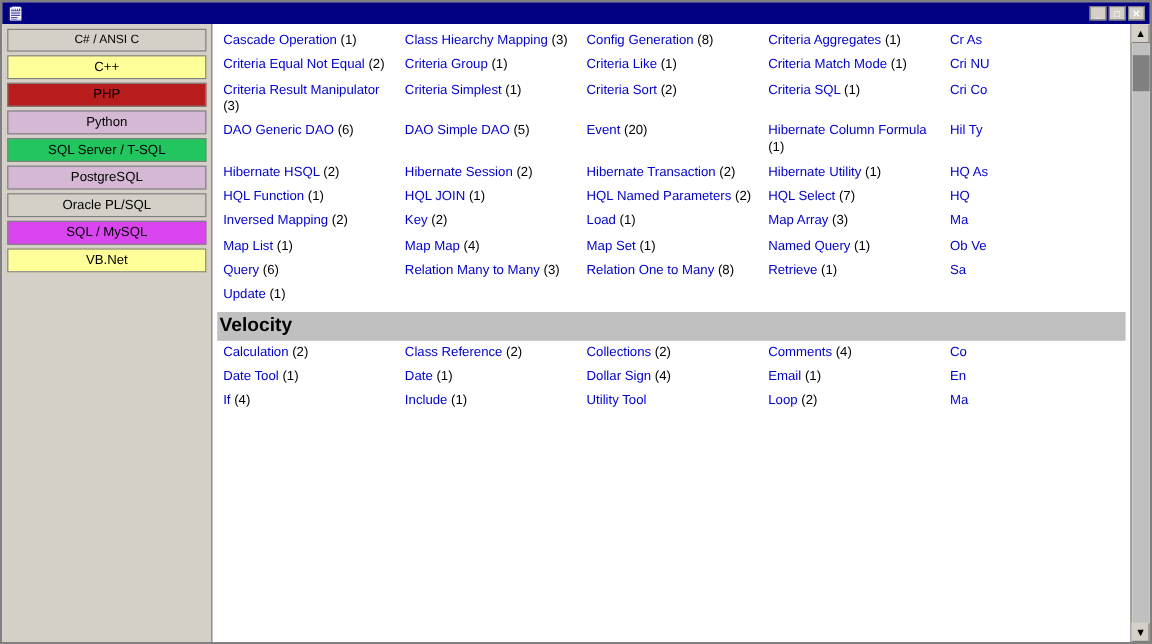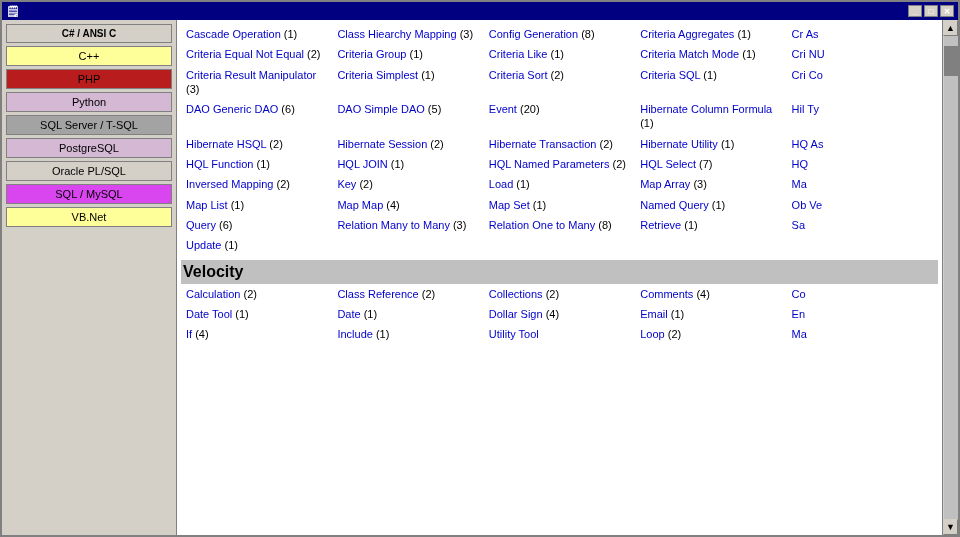--- a/index.html
+++ b/index.html
@@ -76,21 +76,21 @@
       background: #b91c1c;
       border-color: #808080;
       color: #000;
     }
     .sidebar-btn.python {
       background: #d4b8d4;
       border-color: #808080;
       color: #000;
     }
     .sidebar-btn.sql-server {
-      background: #a3a3a3;
+      background: #22c55e;
       border-color: #808080;
       color: #000;
     }
     .sidebar-btn.oracle {
       background: #d4d0c8;
       border-color: #808080;
       color: #000;
     }
     .sidebar-btn.postgresql {
       background: #d4b8d4;
@@ -154,21 +154,21 @@
   <div class="title-bar">
     <span>🗒</span>
     <div class="title-bar-controls">
       <div class="title-btn">_</div>
       <div class="title-btn">□</div>
       <div class="title-btn">✕</div>
     </div>
   </div>
   <div class="main-content">
     <div class="sidebar">
-      <div class="sidebar-btn" style="background:#d4d0c8;border:1px solid #808080;font-size:10px;font-weight:bold;">C# / ANSI C</div>
+      <div class="sidebar-btn" style="background:#d4d0c8;border:1px solid #808080;font-size:10px;">C# / ANSI C</div>
       <div class="sidebar-btn cpp">C++</div>
       <div class="sidebar-btn php">PHP</div>
       <div class="sidebar-btn python">Python</div>
       <div class="sidebar-btn sql-server">SQL Server / T-SQL</div>
       <div class="sidebar-btn postgresql">PostgreSQL</div>
       <div class="sidebar-btn oracle">Oracle PL/SQL</div>
       <div class="sidebar-btn sql-mysql">SQL / MySQL</div>
       <div class="sidebar-btn vbnet">VB.Net</div>
     </div>
     <div class="content-area">

